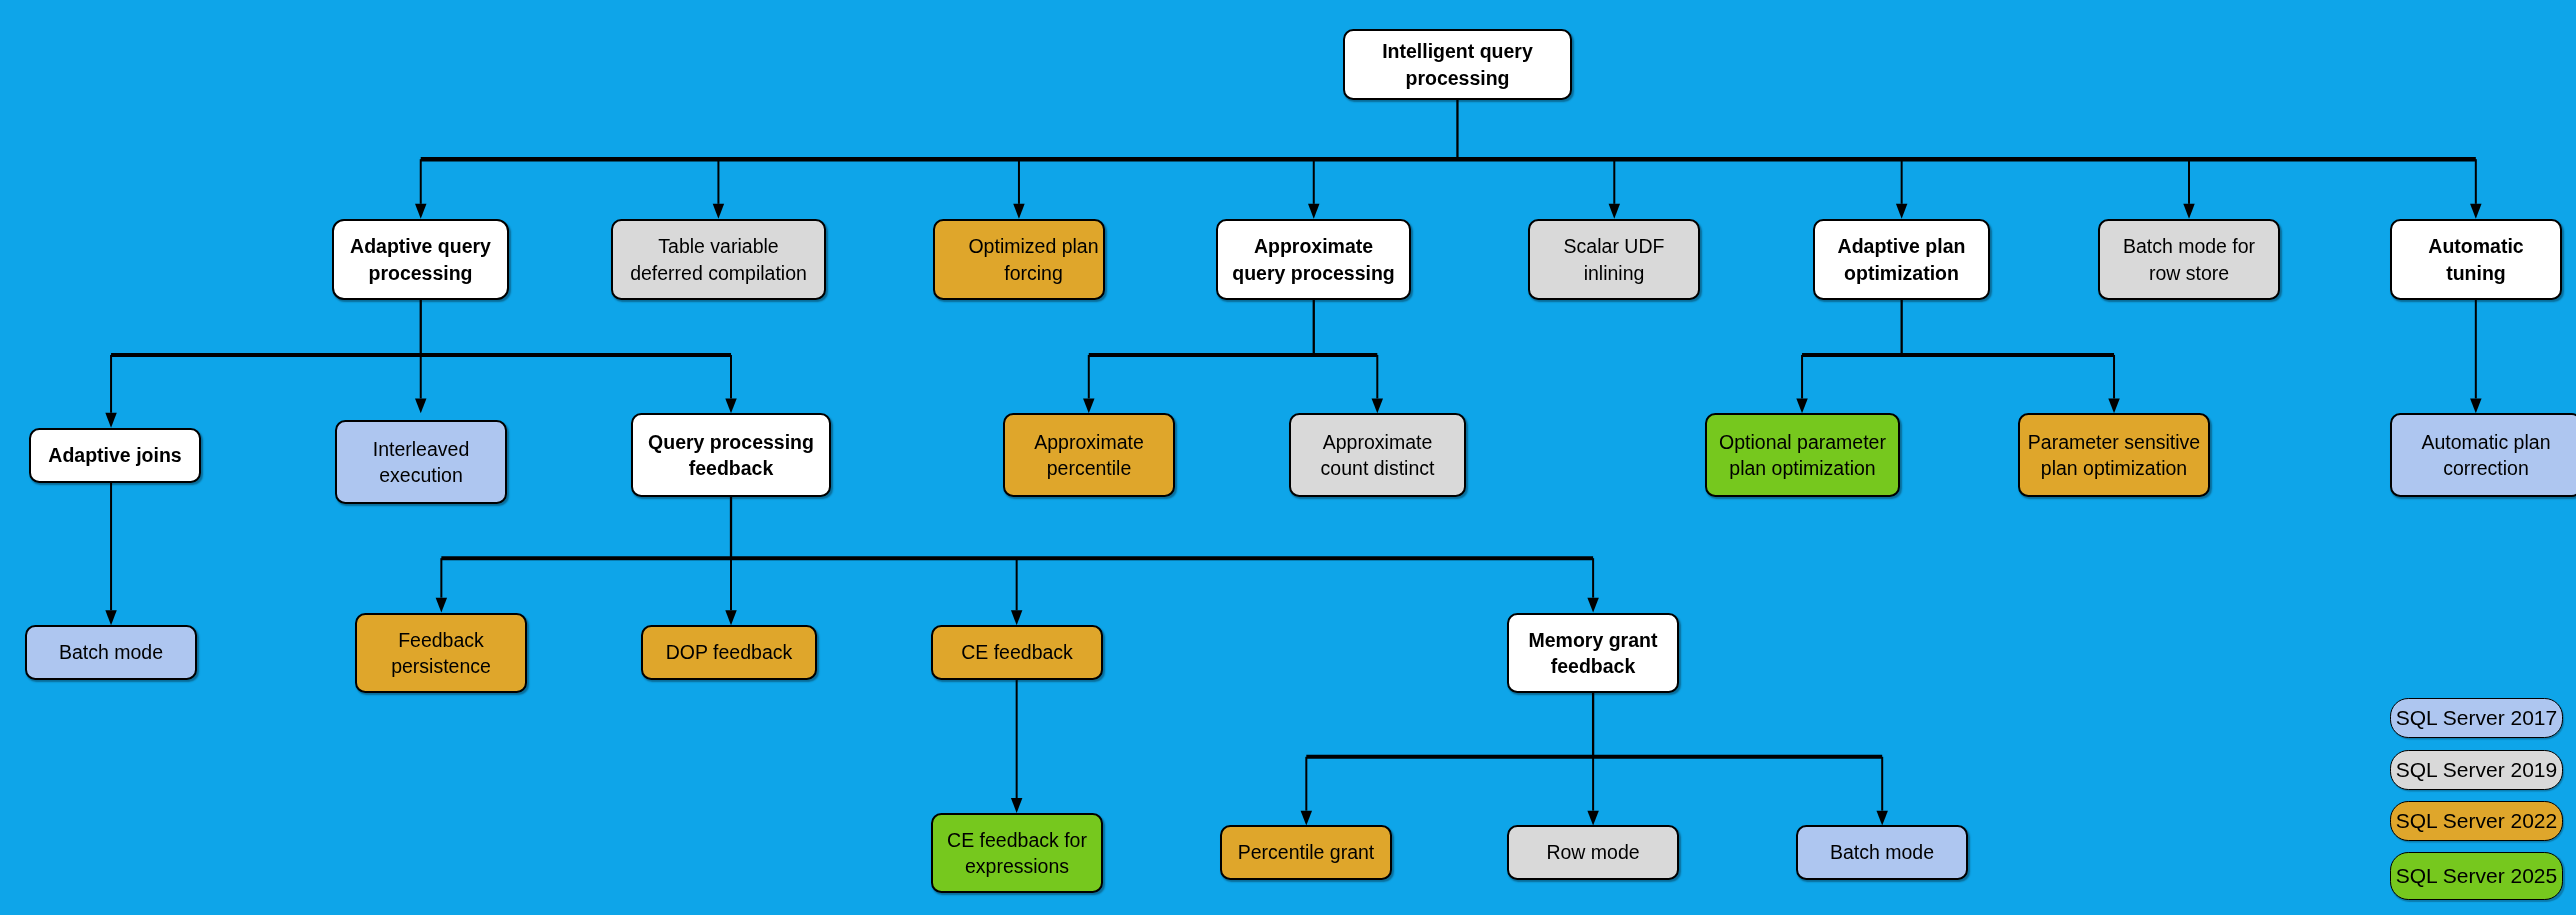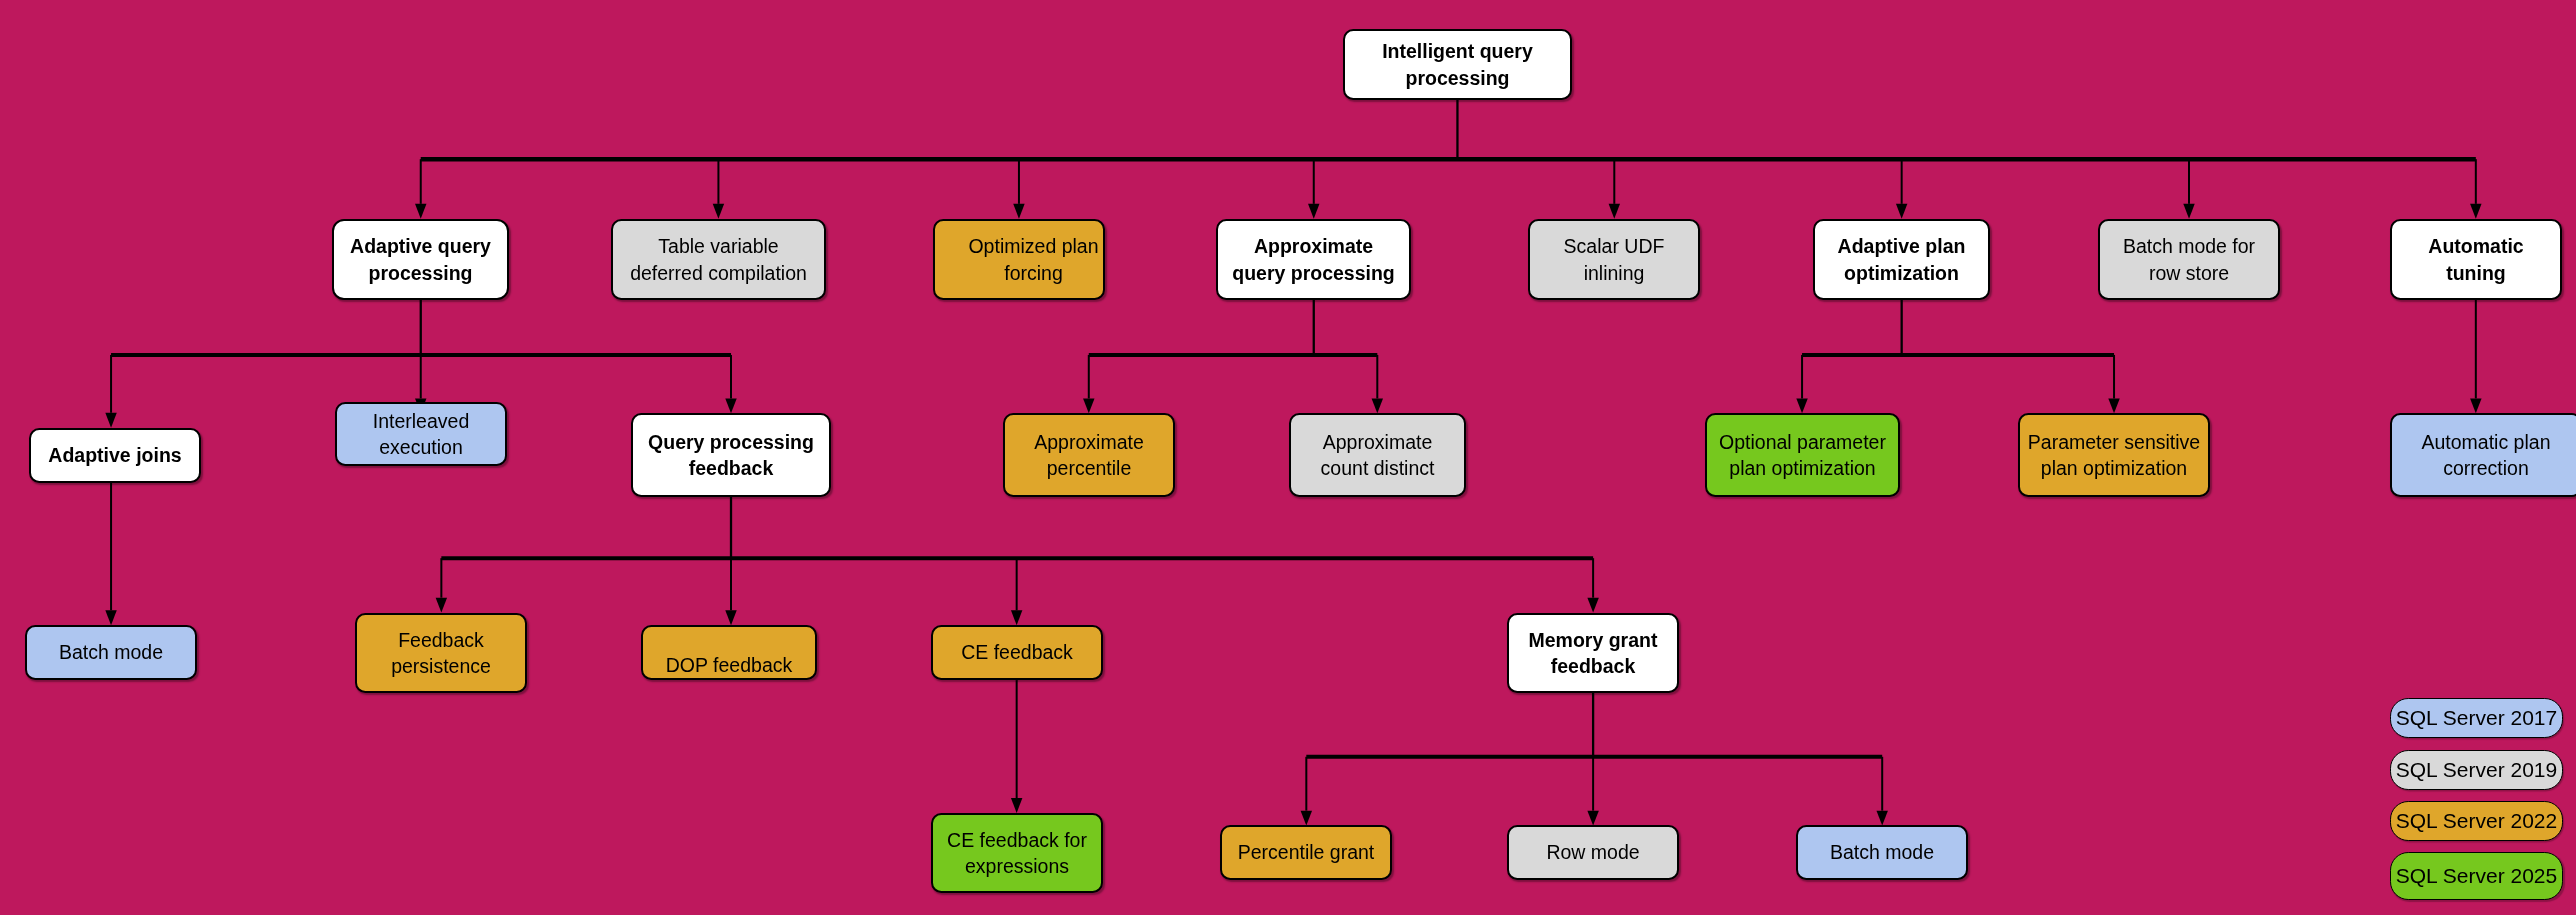--- a/index.html
+++ b/index.html
@@ -1,19 +1,19 @@
 <!DOCTYPE html>
 <html style="font-size:9.2px"><head>
 <meta charset="utf-8">
 <style>
   html,body{margin:0;padding:0;background:#ffffff;}
   .canvas{
     position:relative;
     width:2576px;height:916px;
-    background:#be185d;
+    background:#0ea5e9;
     font-family:"Liberation Sans", sans-serif;
     overflow:hidden;
   }
   .connector-layer{position:absolute;left:0;top:0;}
   .node{
     position:absolute;
     display:flex;align-items:center;justify-content:center;
     text-align:center;
     border:2px solid #000;
     border-radius:10.3px;
@@ -117,38 +117,38 @@
 query processing</span></div>
       <div class="node" style="left: 1528px; top: 219px; width: 172px; height: 81px; background: rgb(217, 217, 217);"><span>Scalar UDF
 inlining</span></div>
       <div class="node bold" style="left: 1813px; top: 219px; width: 177px; height: 81px; background: rgb(255, 255, 255);"><span>Adaptive plan
 optimization</span></div>
       <div class="node" style="left: 2098px; top: 219px; width: 182px; height: 81px; background: rgb(217, 217, 217);"><span>Batch mode for
 row store</span></div>
       <div class="node bold" style="left: 2390px; top: 219px; width: 172px; height: 81px; background: rgb(255, 255, 255);"><span>Automatic
 tuning</span></div>
       <div class="node bold" style="left: 29px; top: 428px; width: 172px; height: 55px; background: rgb(255, 255, 255);"><span>Adaptive joins</span></div>
-      <div class="node" style="left: 335px; top: 402px; width: 172px; height: 64px; background: rgb(174, 198, 240);"><span>Interleaved
+      <div class="node" style="left: 335px; top: 420px; width: 172px; height: 84px; background: rgb(174, 198, 240);"><span>Interleaved
 execution</span></div>
       <div class="node bold" style="left: 631px; top: 413px; width: 200px; height: 84px; background: rgb(255, 255, 255);"><span>Query processing
 feedback</span></div>
       <div class="node" style="left: 1003px; top: 413px; width: 172px; height: 84px; background: rgb(223, 166, 43);"><span>Approximate
 percentile</span></div>
       <div class="node" style="left: 1289px; top: 413px; width: 177px; height: 84px; background: rgb(217, 217, 217);"><span>Approximate
 count distinct</span></div>
       <div class="node" style="left: 1705px; top: 413px; width: 195px; height: 84px; background: rgb(118, 200, 30);"><span>Optional parameter
 plan optimization</span></div>
       <div class="node" style="left: 2018px; top: 413px; width: 192px; height: 84px; background: rgb(223, 166, 43);"><span>Parameter sensitive
 plan optimization</span></div>
       <div class="node" style="left: 2390px; top: 413px; width: 192px; height: 84px; background: rgb(174, 198, 240);"><span>Automatic plan
 correction</span></div>
       <div class="node" style="left: 25px; top: 625px; width: 172px; height: 55px; background: rgb(174, 198, 240);"><span>Batch mode</span></div>
       <div class="node" style="left: 355px; top: 613px; width: 172px; height: 80px; background: rgb(223, 166, 43);"><span>Feedback
 persistence</span></div>
-      <div class="node" style="left: 641px; top: 625px; width: 176px; height: 55px; background: rgb(223, 166, 43); align-items: flex-end;"><span>DOP feedback</span></div>
+      <div class="node" style="left: 641px; top: 625px; width: 176px; height: 55px; background: rgb(223, 166, 43);"><span>DOP feedback</span></div>
       <div class="node" style="left: 931px; top: 625px; width: 172px; height: 55px; background: rgb(223, 166, 43);"><span>CE feedback</span></div>
       <div class="node bold" style="left: 1507px; top: 613px; width: 172px; height: 80px; background: rgb(255, 255, 255);"><span>Memory grant
 feedback</span></div>
       <div class="node" style="left: 931px; top: 813px; width: 172px; height: 80px; background: rgb(118, 200, 30);"><span>CE feedback for
 expressions</span></div>
       <div class="node" style="left: 1220px; top: 825px; width: 172px; height: 55px; background: rgb(223, 166, 43);"><span>Percentile grant</span></div>
       <div class="node" style="left: 1507px; top: 825px; width: 172px; height: 55px; background: rgb(217, 217, 217);"><span>Row mode</span></div>
       <div class="node" style="left: 1796px; top: 825px; width: 172px; height: 55px; background: rgb(174, 198, 240);"><span>Batch mode</span></div>
     </div>
   <div>

